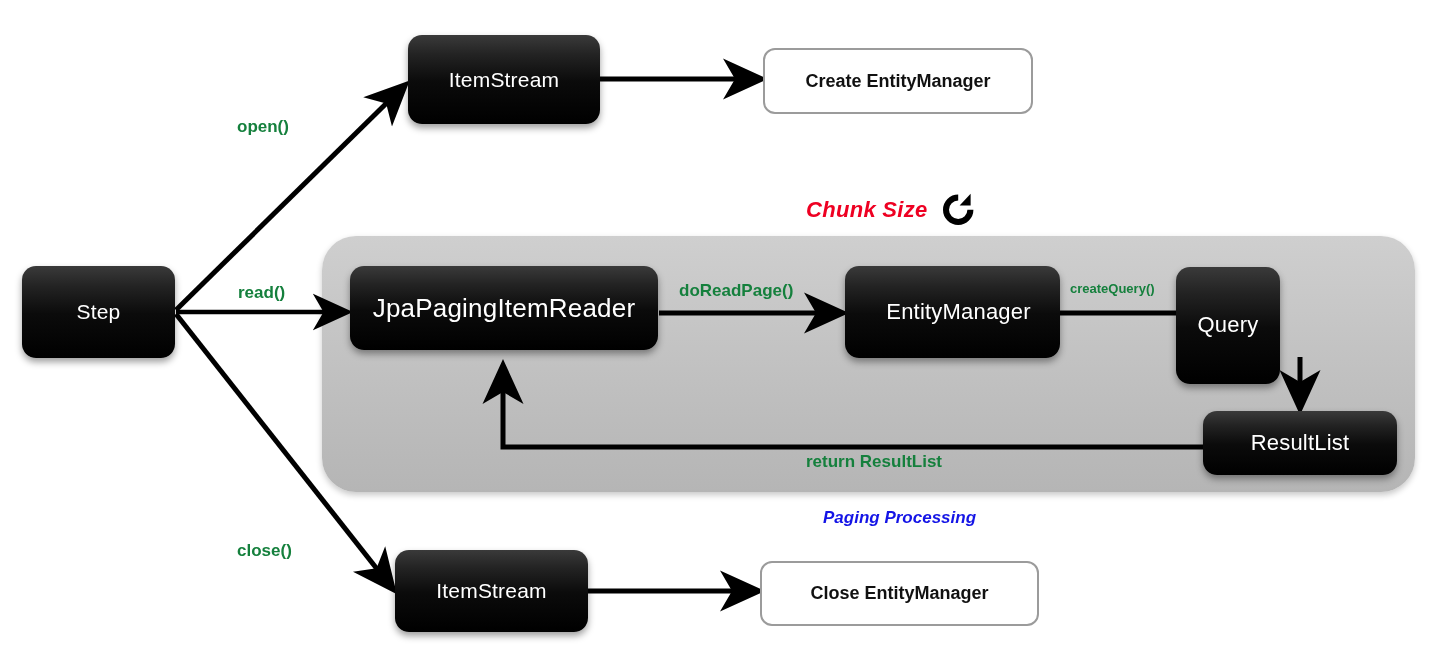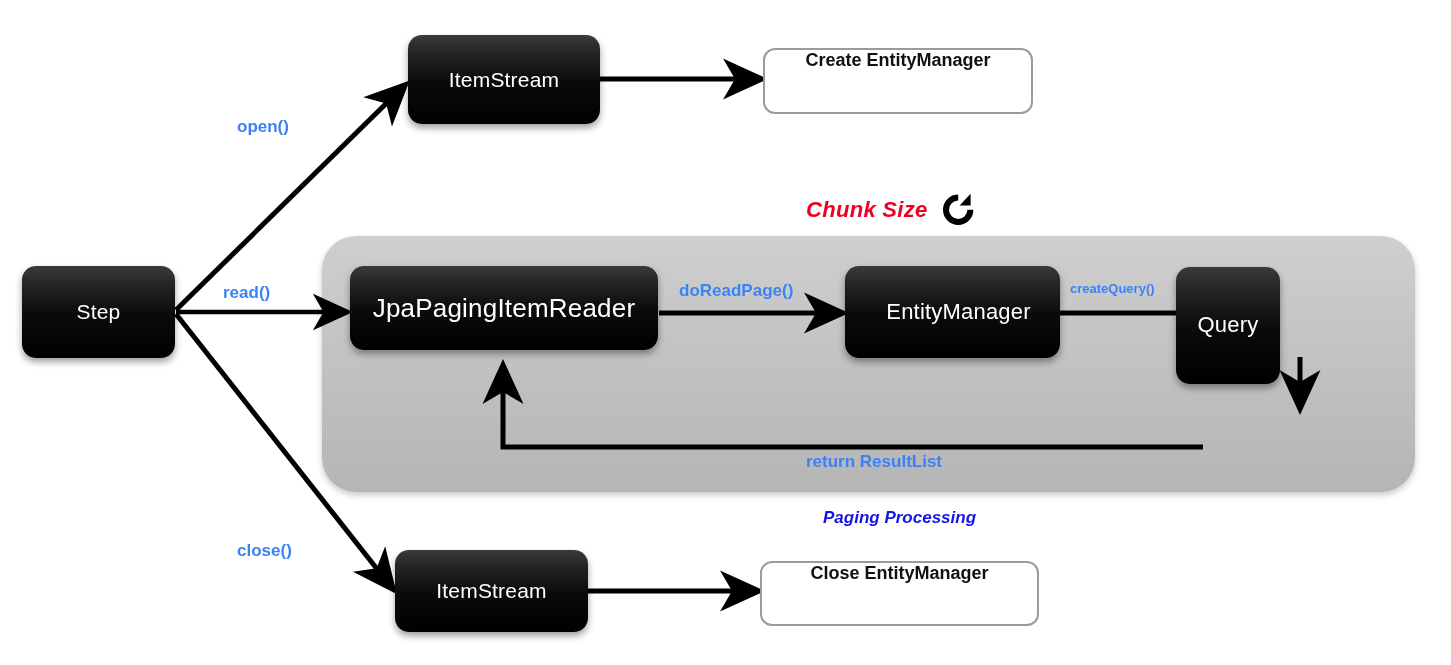--- a/index.html
+++ b/index.html
@@ -31,21 +31,21 @@
     letter-spacing: 0.2px;
     text-align: center;
     line-height: 1.1;
   }
   .node span { display: block; }
 
   
   .outline-box {
     position: absolute;
     display: flex;
-    align-items: flex-start;
+    align-items: center;
     justify-content: center;
     background: #ffffff;
     border: 2px solid #9b9b9b;
     border-radius: 12px;
     color: #111111;
     font-weight: bold;
     text-align: center;
   }
 
   
@@ -57,21 +57,21 @@
     height: 256px;
     border-radius: 34px;
     background: linear-gradient(180deg, #cfcfcf 0%, #c4c4c4 40%, #b5b5b5 100%);
     box-shadow: 0 3px 6px rgba(0,0,0,0.22);
   }
 
   
   .label {
     position: absolute;
     font-weight: bold;
-    color: #3b82f6;
+    color: #15803d;
     white-space: nowrap;
   }
   .label-chunk {
     position: absolute;
     display: flex;
     align-items: center;
     gap: 12px;
     white-space: nowrap;
     margin-top: 7px;
   }
@@ -151,32 +151,35 @@
   </div>
 
   <div class="node" style="left:845px; top:266px; width:203px; height:92px; font-size:22px;padding-left:12px;">
     <span>EntityManager</span>
   </div>
 
   <div class="node" style="left:1176px; top:267px; width:104px; height:117px; font-size:22px;">
     <span>Query</span>
   </div>
 
+  <div class="node" style="left:1203px; top:411px; width:194px; height:64px; font-size:22px;">
+    <span>ResultList</span>
+  </div>
 
   <div class="node" style="left:395px; top:550px; width:193px; height:82px; font-size:21px;">
     <span>ItemStream</span>
   </div>
 
   <div class="outline-box" style="left:760px; top:561px; width:275px; height:61px; font-size:18px;">
     <span>Close EntityManager</span>
   </div>
 
   <div class="label" style="left:237px; top:117px; font-size:17px;">open()</div>
 
-  <div class="label" style="left:223px; top:283px; font-size:17px;">read()</div>
+  <div class="label" style="left:238px; top:283px; font-size:17px;">read()</div>
 
   <div class="label" style="left:679px; top:281px; font-size:17px;">doReadPage()</div>
 
   <div class="label" style="left:1070px; top:281px; font-size:13px;">createQuery()</div>
 
   <div class="label" style="left:806px; top:452px; font-size:17px;">return ResultList</div>
 
   <div class="label" style="left:237px; top:541px; font-size:17px;">close()</div>
 
   <div class="label-chunk" style="left:806px; top:186px;">

